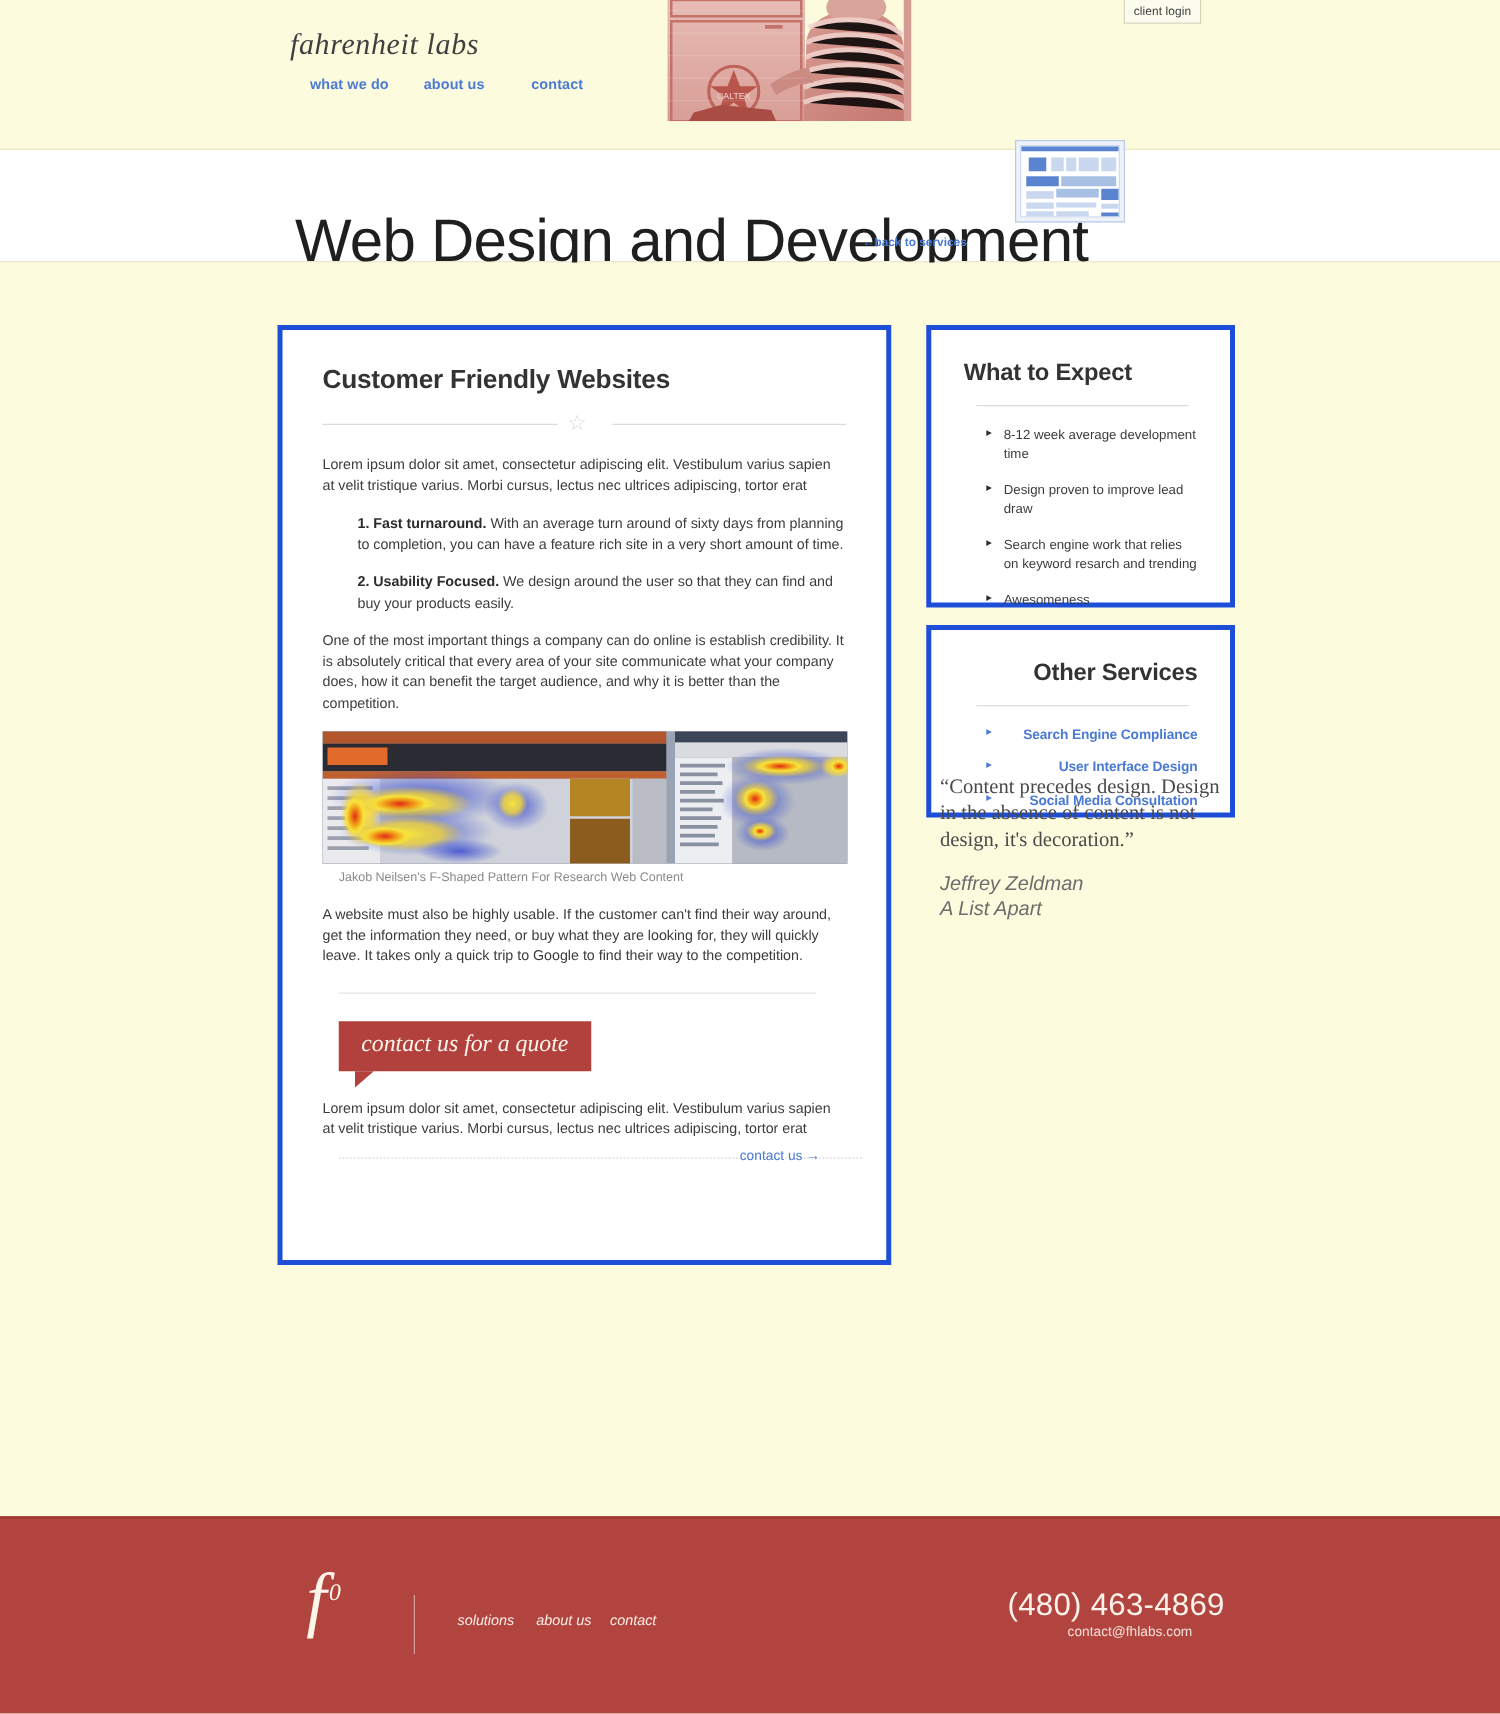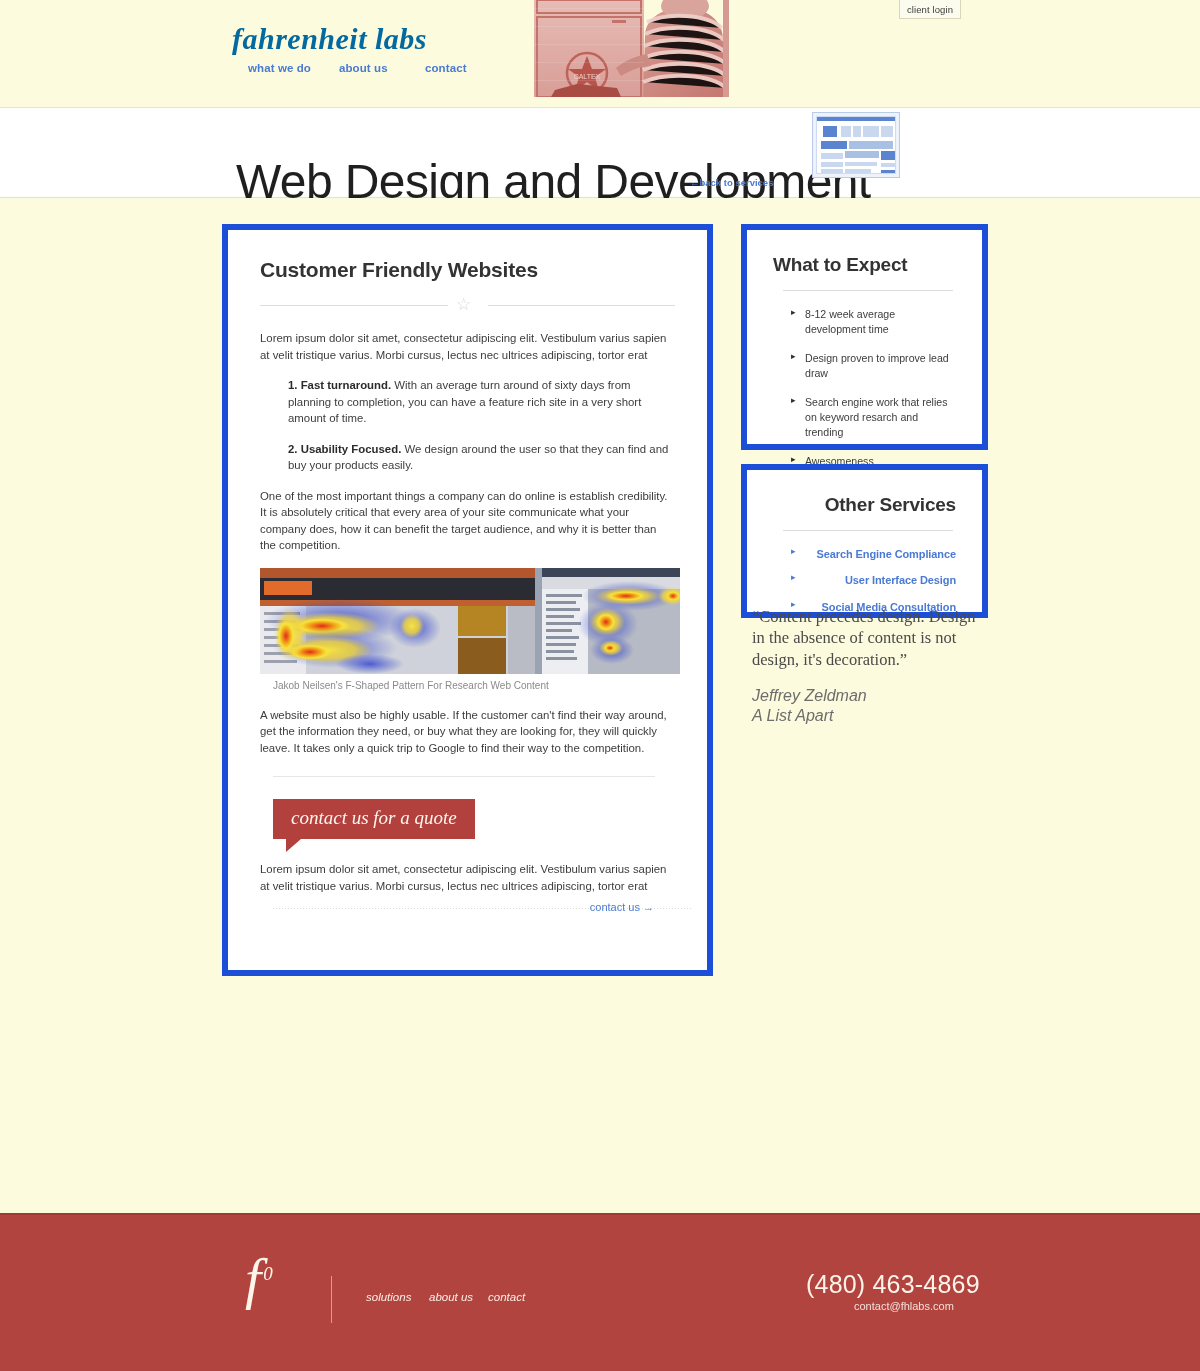--- a/index.html
+++ b/index.html
@@ -9,21 +9,21 @@
     width: 1200px; height: 1371px;
     background: #fcfbdd;
     font-family: "Liberation Sans", sans-serif;
     -webkit-font-smoothing: antialiased;
   }
   .page { position: relative; width: 1200px; height: 1371px; overflow: hidden; background: #fcfbdd; }
 
   
   .header {
     position: relative;
-    height: 108px;
+    height: 120px;
     background: #fcfbdd;
     border-bottom: 1px solid #e8e6c4;
     padding-left: 36px;
   }
   .client-login {
     position: absolute;
     top: 0px; left: 899px;
     width: 62px; height: 19px;
     background: #fbfbee;
     border: 1px solid #d8d6bb;
@@ -31,23 +31,23 @@
     font-size: 9.5px;
     color: #3b3b3b;
     display: flex; align-items: center; justify-content: center;
     cursor: pointer;
     letter-spacing: .1px;
   }
   .brand-wrap { position: absolute; left: 232px; top: 24px; }
   .brand {
     font-family: "Liberation Serif", serif;
     font-style: italic;
-    font-weight: 700;
-    font-size: 30px;
-    color: #0369a1;
+    font-weight: 400;
+    font-size: 24px;
+    color: #404040;
     letter-spacing: .5px;
     line-height: 1;
   }
   .mainnav {
     position: absolute;
     left: 248px; top: 62px;
     display: flex;
     gap: 0px;
   }
   .mainnav a {
@@ -113,21 +113,22 @@
   .service-thumb .tbar { position: absolute; left: 0; top: 0; width: 100%; height: 4px; background: #5b84d0; }
   .sq { position: absolute; background: #c9d8ef; }
   .sq.dark { background: #5b84d0; }
   .sq.mid { background: #a8c0e4; }
 
   
   .body-area { position: relative; height: 1023px; background: #fcfbdd; }
 
   .card {
     background: #ffffff;
-    border: 6px solid #1d4ed8;
+    border: 4px solid #1d4ed8;
+    margin-top: 24px;
   }
   .main-card {
     position: absolute;
     left: 222px; top: 26px;
     width: 491px; height: 752px;
     padding: 28px 32px;
   }
   h2.sec-title {
     margin: 0;
     font-size: 21px;

